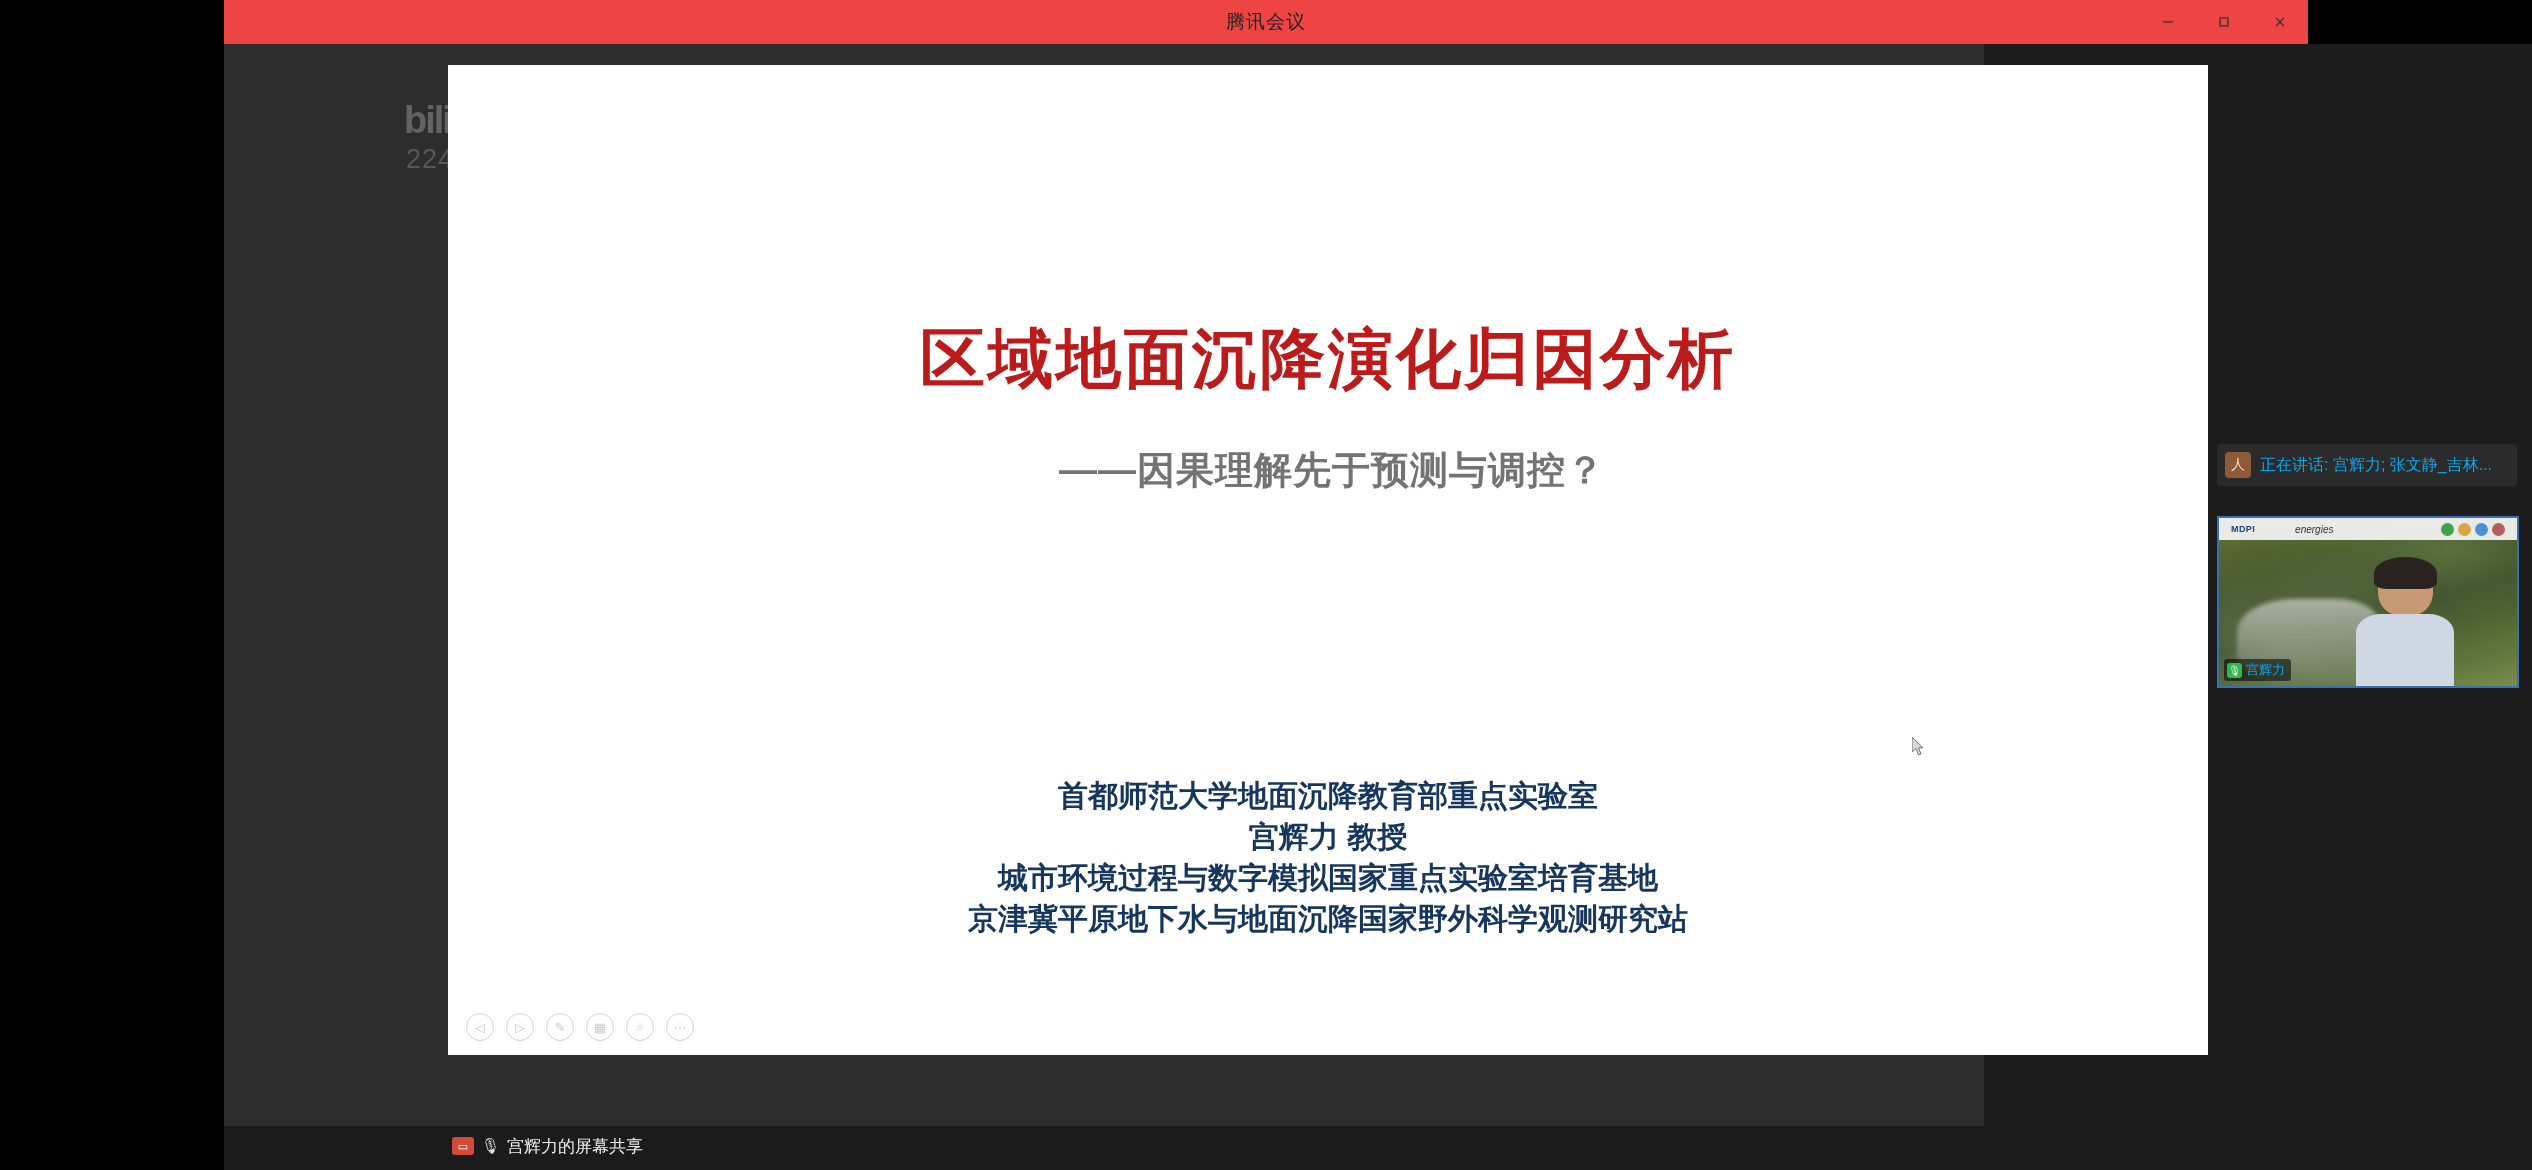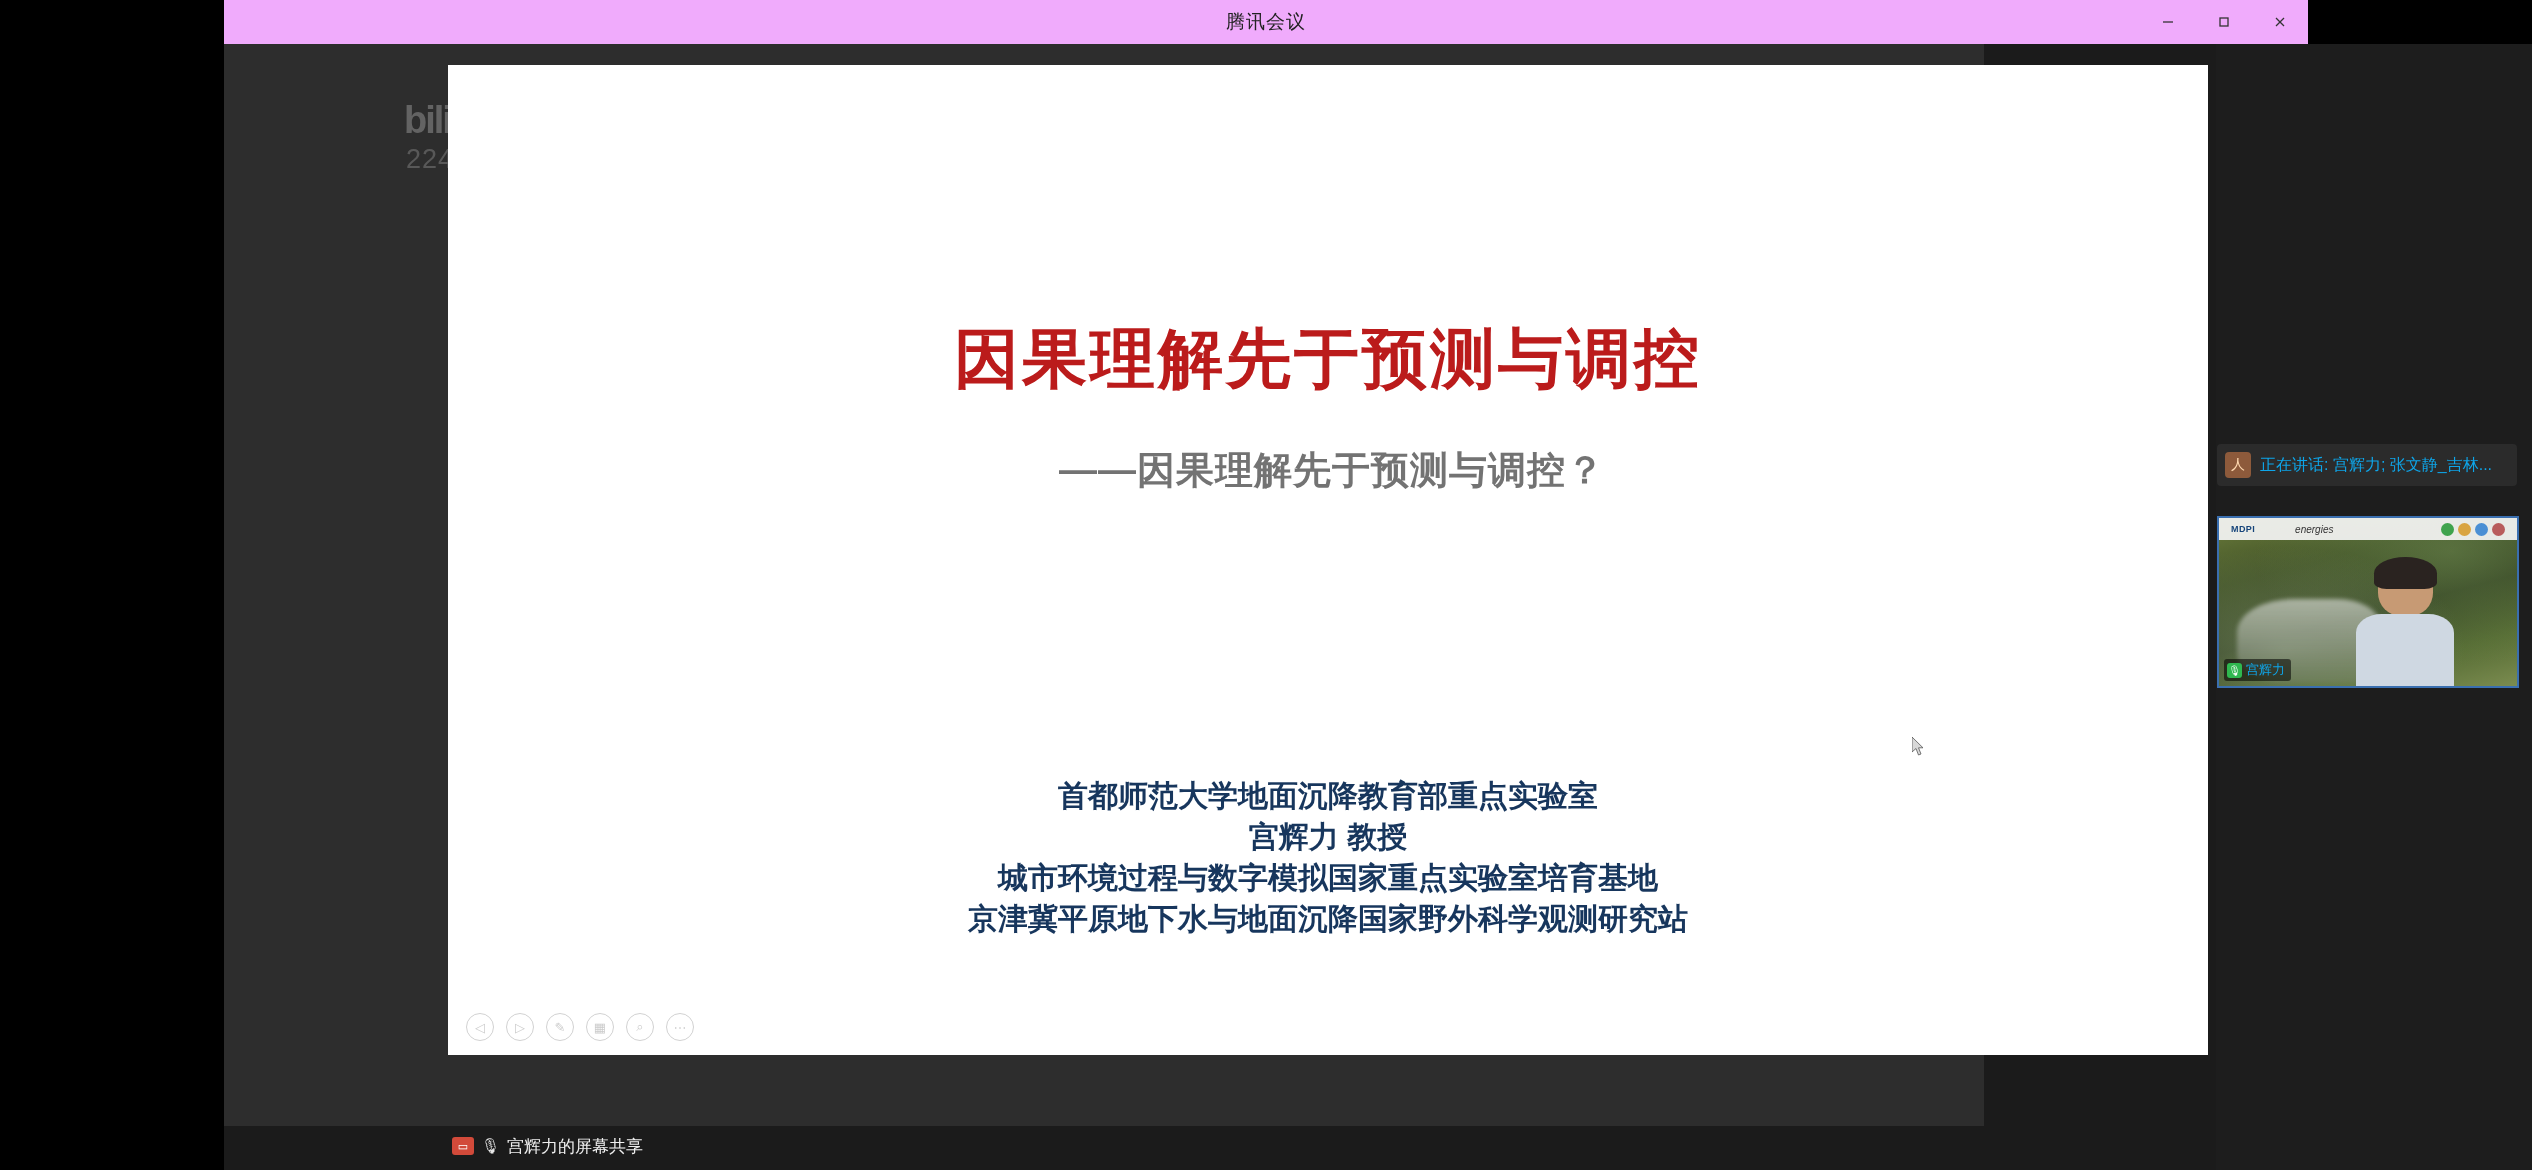--- a/index.html
+++ b/index.html
@@ -25,21 +25,21 @@
     top: 0;
     width: 2084px;
     height: 1170px;
     background: #1b1b1b;
   }
   .titlebar {
     position: absolute;
     left: 0; top: 0;
     width: 100%;
     height: 44px;
-    background: #f0abfc;
+    background: #ef4444;
     display: flex;
     align-items: center;
     justify-content: center;
   }
   .titlebar-title {
     font-size: 19px;
     color: #222;
     letter-spacing: 1px;
   }
   .win-controls {
@@ -404,21 +404,21 @@
 
     <div class="share-area">
       <div class="bili-watermark">
         <span class="bili-logo">bilibili</span>
         <span>直播</span>
       </div>
       <div class="bili-id">22429689</div>
     </div>
 
     <div class="slide">
-      <div class="slide-title">因果理解先于预测与调控</div>
+      <div class="slide-title">区域地面沉降演化归因分析</div>
       <div class="slide-subtitle">——因果理解先于预测与调控？</div>
       <div class="slide-authors">
         <div>首都师范大学地面沉降教育部重点实验室</div>
         <div>宫辉力 教授</div>
         <div>城市环境过程与数字模拟国家重点实验室培育基地</div>
         <div>京津冀平原地下水与地面沉降国家野外科学观测研究站</div>
       </div>
 
       <div class="slide-toolbar">
         <div class="tb-btn">◁</div>

